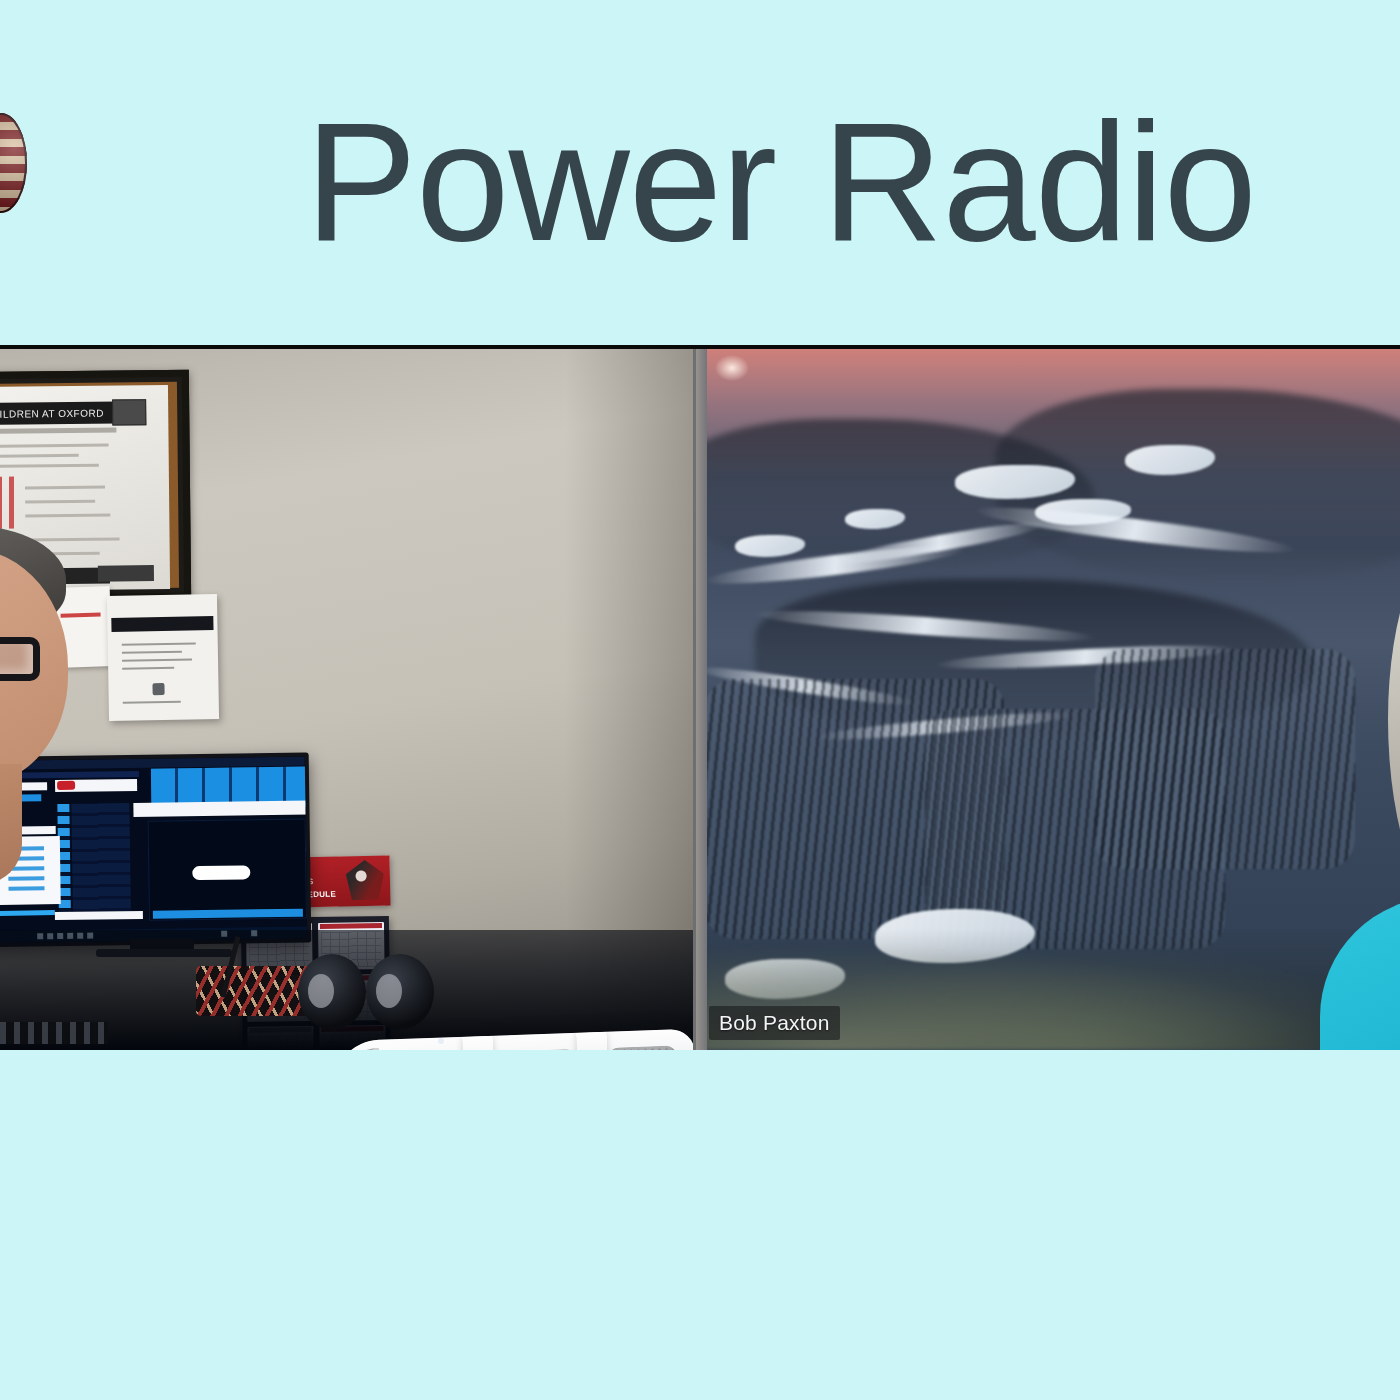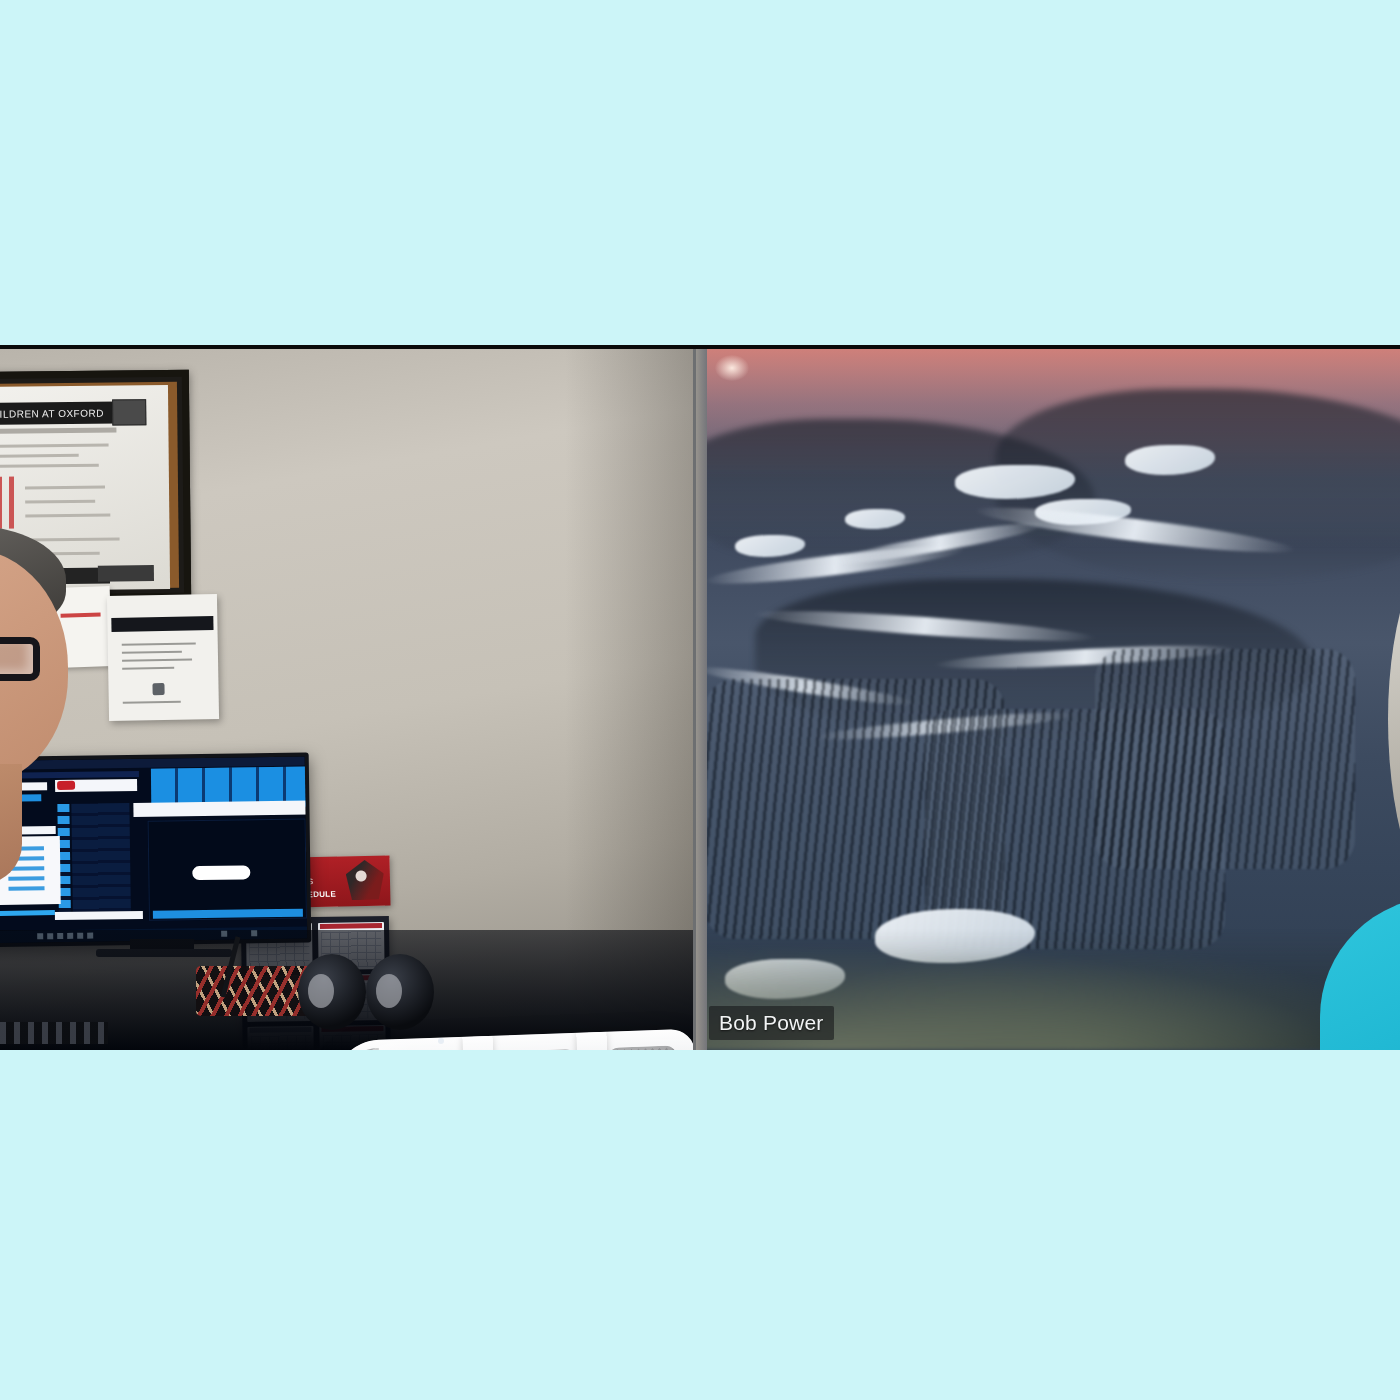--- a/index.html
+++ b/index.html
@@ -500,20 +500,24 @@
   .below-fill {
     position:absolute; left:0; top:1050px; width:1400px; height:350px;
     background:#ccf5f8;
   }
 </style>
 </head>
 <body>
 
 <div class="stage">
 
+  <div class="banner">
+    <div class="brand-logo"></div>
+    <div class="banner-title">Power Radio</div>
+  </div>
   <div class="banner-rule"></div>
 
   <div class="video-strip">
 
     <div class="pane pane-left">
       <div class="studio-wall"></div>
       <div class="wall-shadow"></div>
 
       <div class="frame-cert">
         <div class="matte"></div>
@@ -685,21 +689,21 @@
       </div>
       <div class="glacier-left-edge"></div>
 
       <div class="person-right">
         <div class="pr-hair-back"></div>
 
         <div class="pr-shirt"></div>
 
       </div>
 
-      <div class="name-label">Bob Power</div>
+      <div class="name-label">Bob Paxton</div>
     </div>
 
     <div class="pane-divider"></div>
   </div>
 
   <div class="below-fill"></div>
 
 </div>
 
 </body></html>

